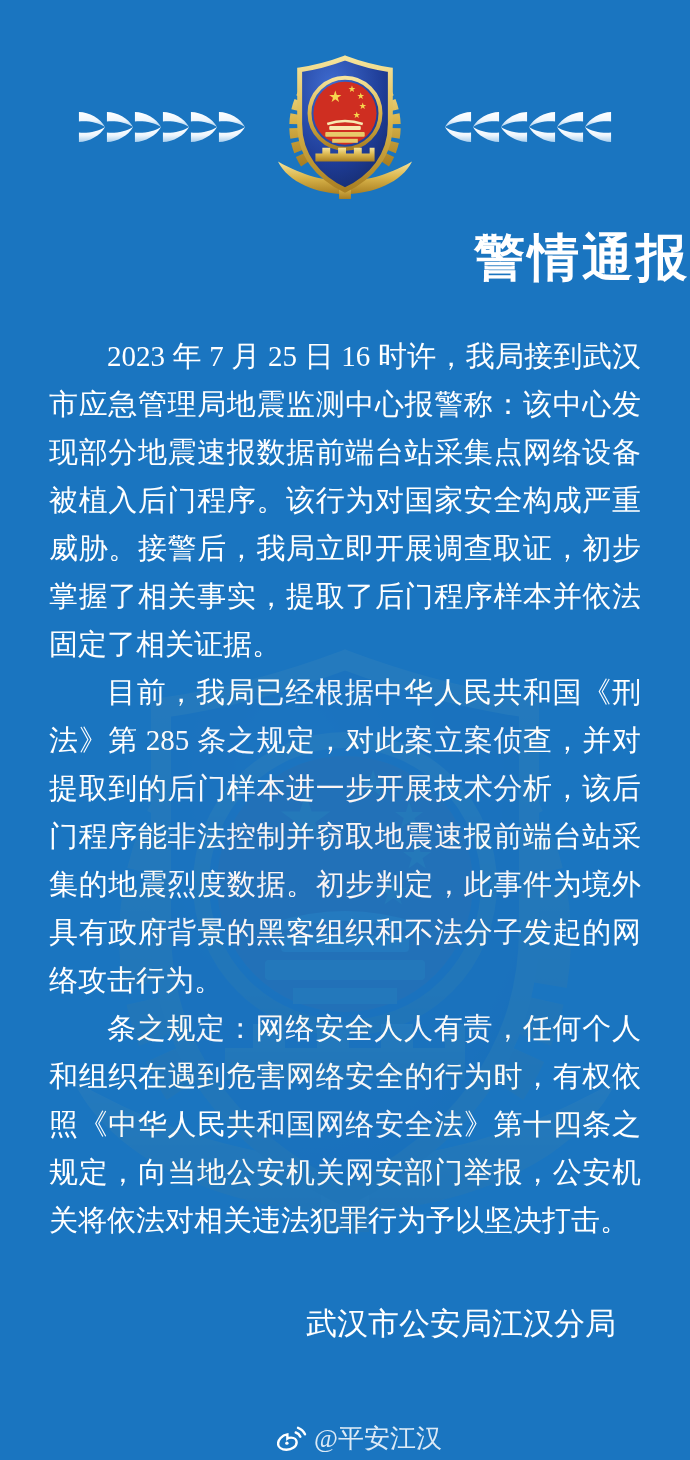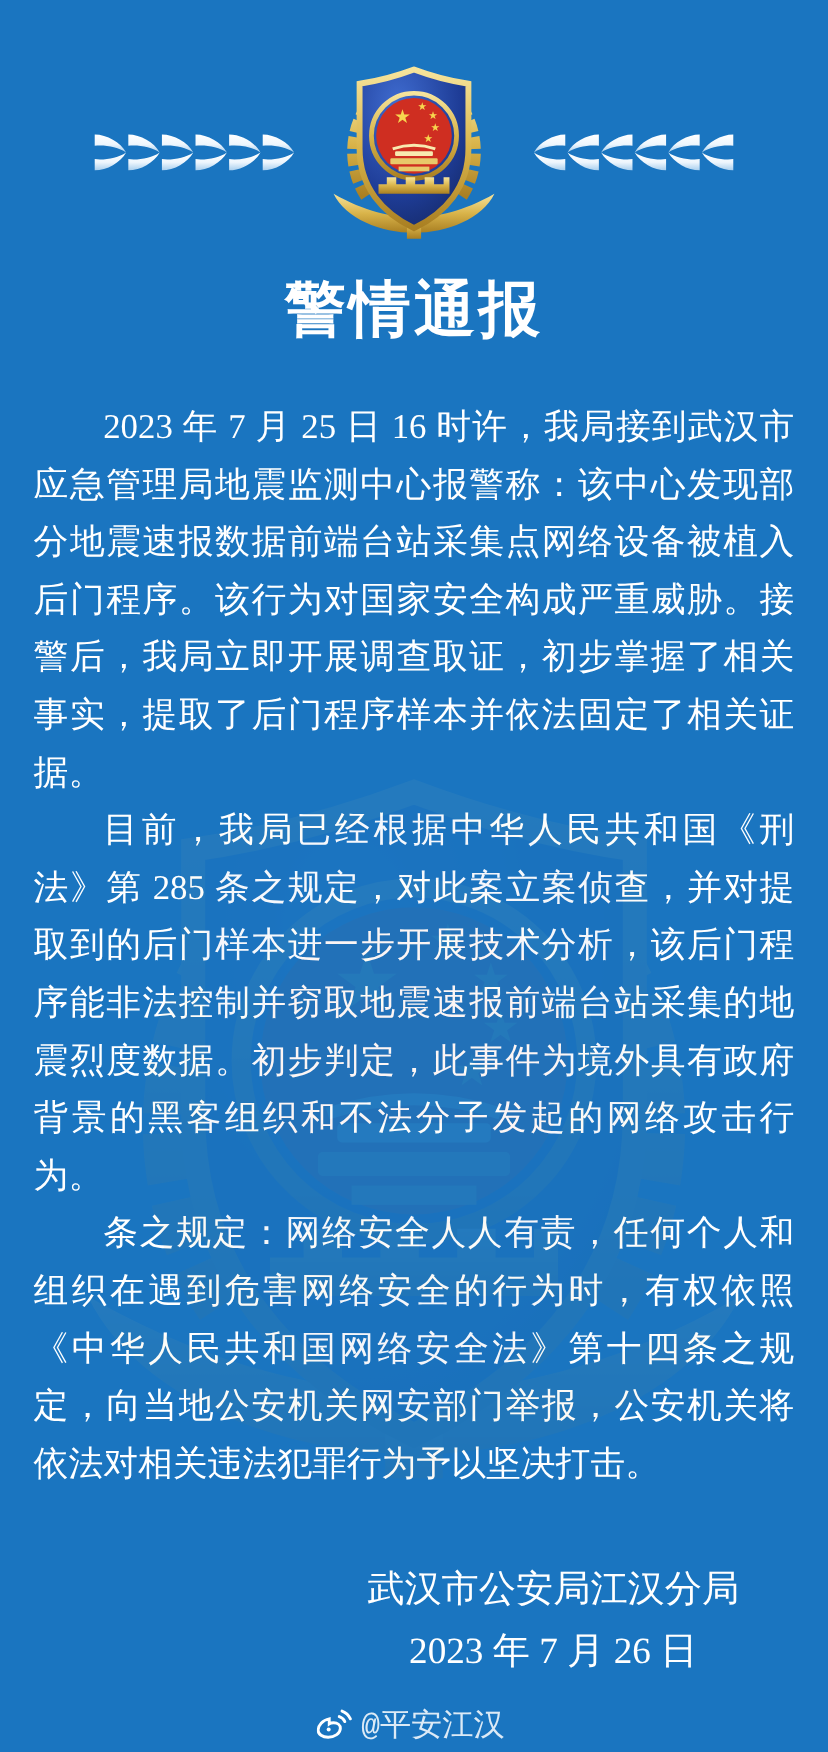--- a/index.html
+++ b/index.html
@@ -28,49 +28,49 @@
     display:flex;align-items:center;justify-content:center;
     gap:30px;
     height:150px;
   }
   .chev-group{display:flex;align-items:center;height:34px;}
   .chev{width:28px;height:32px;display:block;}
   .chev-right .chev{transform:scaleX(-1);}
   .badge{width:138px;height:148px;display:block;}
   .title{
     margin-top:26px;
-    text-align:center;
+    text-align:right;
     font-family:"Liberation Sans","DejaVu Sans",sans-serif;
     font-weight:900;
     font-size:51px;
     letter-spacing:3px;
     line-height:60px;
     color:var(--text);
   }
   .body-text{
     margin-top:44px;
-    padding:0 28px;
+    padding:0 49px;
     font-size:29px;
     line-height:48px;
     text-align:justify;
     text-justify:inter-ideograph;
   }
   .body-text p{text-indent:2em;}
   .signature{
     width:-moz-fit-content;width:fit-content;
     margin:54px 74px 0 auto;
     text-align:center;
     font-size:31px;
     line-height:52px;
   }
   .weibo{
-    position:absolute;left:264px;bottom:6px;
-    display:flex;gap:7px;
+    position:absolute;left:277px;bottom:6px;
+    display:flex;align-items:center;gap:7px;
     color:rgba(255,255,255,0.85);
-    font-family:Liberation Mono, monospace;
+    font-family:Liberation Serif, serif;
     font-size:26px;
     line-height:30px;
   }
   .weibo-icon{width:30px;height:26px;display:block;}
 </style>
 </head>
 <body>
 
 <svg width="0" height="0" style="position:absolute" aria-hidden="true">
   <defs>
@@ -177,21 +177,20 @@
   <h1 class="title">警情通报</h1>
 
   <main class="body-text">
     <p>2023 年 7 月 25 日 16 时许，我局接到武汉市应急管理局地震监测中心报警称：该中心发现部分地震速报数据前端台站采集点网络设备被植入后门程序。该行为对国家安全构成严重威胁。接警后，我局立即开展调查取证，初步掌握了相关事实，提取了后门程序样本并依法固定了相关证据。</p>
     <p>目前，我局已经根据中华人民共和国《刑法》第 285 条之规定，对此案立案侦查，并对提取到的后门样本进一步开展技术分析，该后门程序能非法控制并窃取地震速报前端台站采集的地震烈度数据。初步判定，此事件为境外具有政府背景的黑客组织和不法分子发起的网络攻击行为。</p>
     <p>条之规定：网络安全人人有责，任何个人和组织在遇到危害网络安全的行为时，有权依照《中华人民共和国网络安全法》第十四条之规定，向当地公安机关网安部门举报，公安机关将依法对相关违法犯罪行为予以坚决打击。</p>
   </main>
 
   <div class="signature">
     <div>武汉市公安局江汉分局</div>
-    <div>2023 年 7 月 26 日</div>
   </div>
 
   <div class="weibo">
     <svg class="weibo-icon" viewBox="0 0 32 28">
       <use href="#weiboShape"></use>
     </svg>
     <span>@平安江汉</span>
   </div>
 
 </div>

